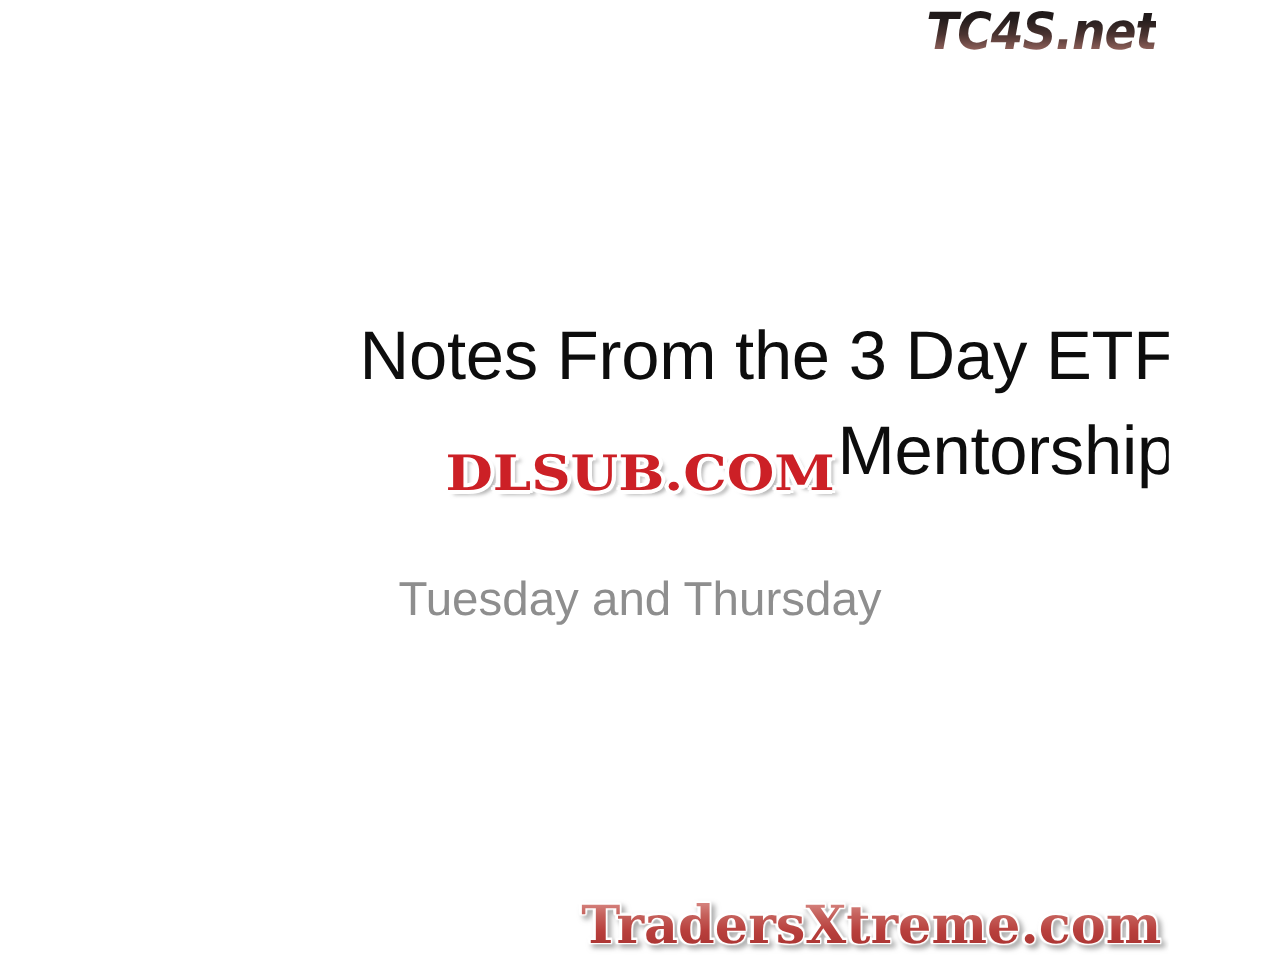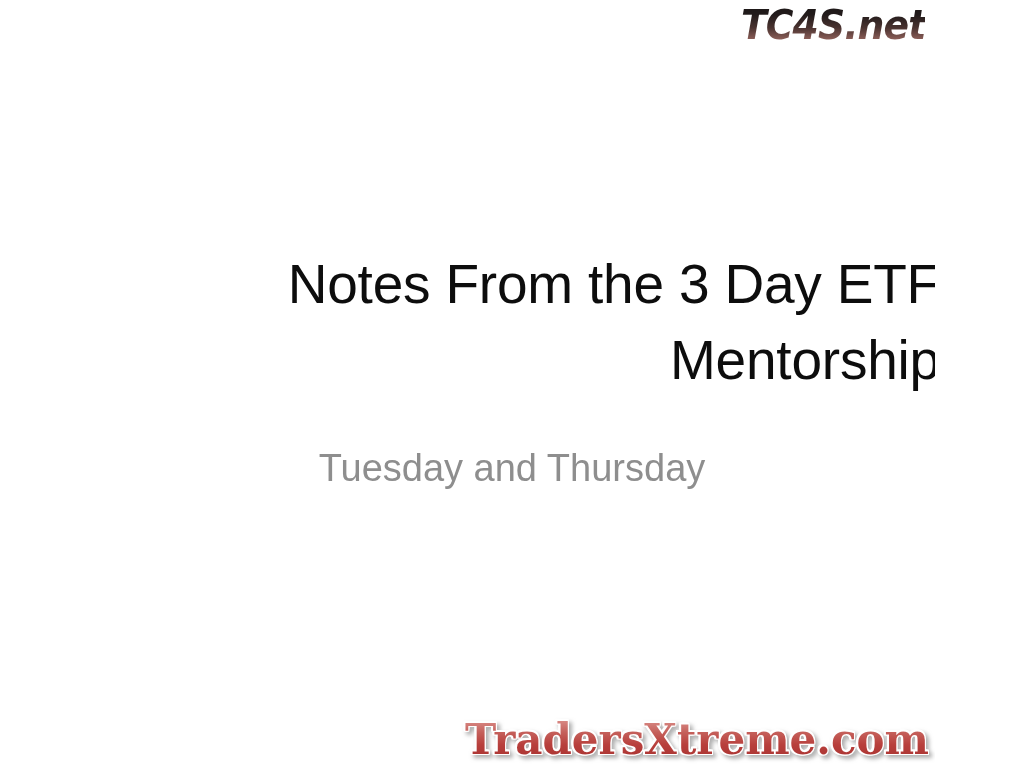--- a/index.html
+++ b/index.html
@@ -71,21 +71,21 @@
     top: 444px;
     width: 824px;
     text-align: center;
   }
   #slide-subtitle {
     font-family: "Liberation Sans", sans-serif;
     font-size: 38px;
     font-weight: normal;
     line-height: 48px;
     color: #8e8e8e;
-    margin: 0;
+    margin: 12px;
   }
 
   
   #watermark-center {
     position: absolute;
     left: 0;
     top: 357px;
     width: 1024px;
     text-align: center;
     pointer-events: none;
@@ -145,18 +145,21 @@
   <div id="site-logo">TC4S.net</div>
 
   <div id="title-block">
     <h1 id="slide-title">Notes From the 3 Day ETF Mentorship</h1>
   </div>
 
   <div id="subtitle-block">
     <p id="slide-subtitle">Tuesday and Thursday</p>
   </div>
 
+  <div id="watermark-center">
+    <span class="wm-text">DLSUB.COM</span>
+  </div>
 
   <div id="watermark-bottom">
     <span class="wm-text">TradersXtreme.com</span>
   </div>
 
 </div>
 
 </body></html>

